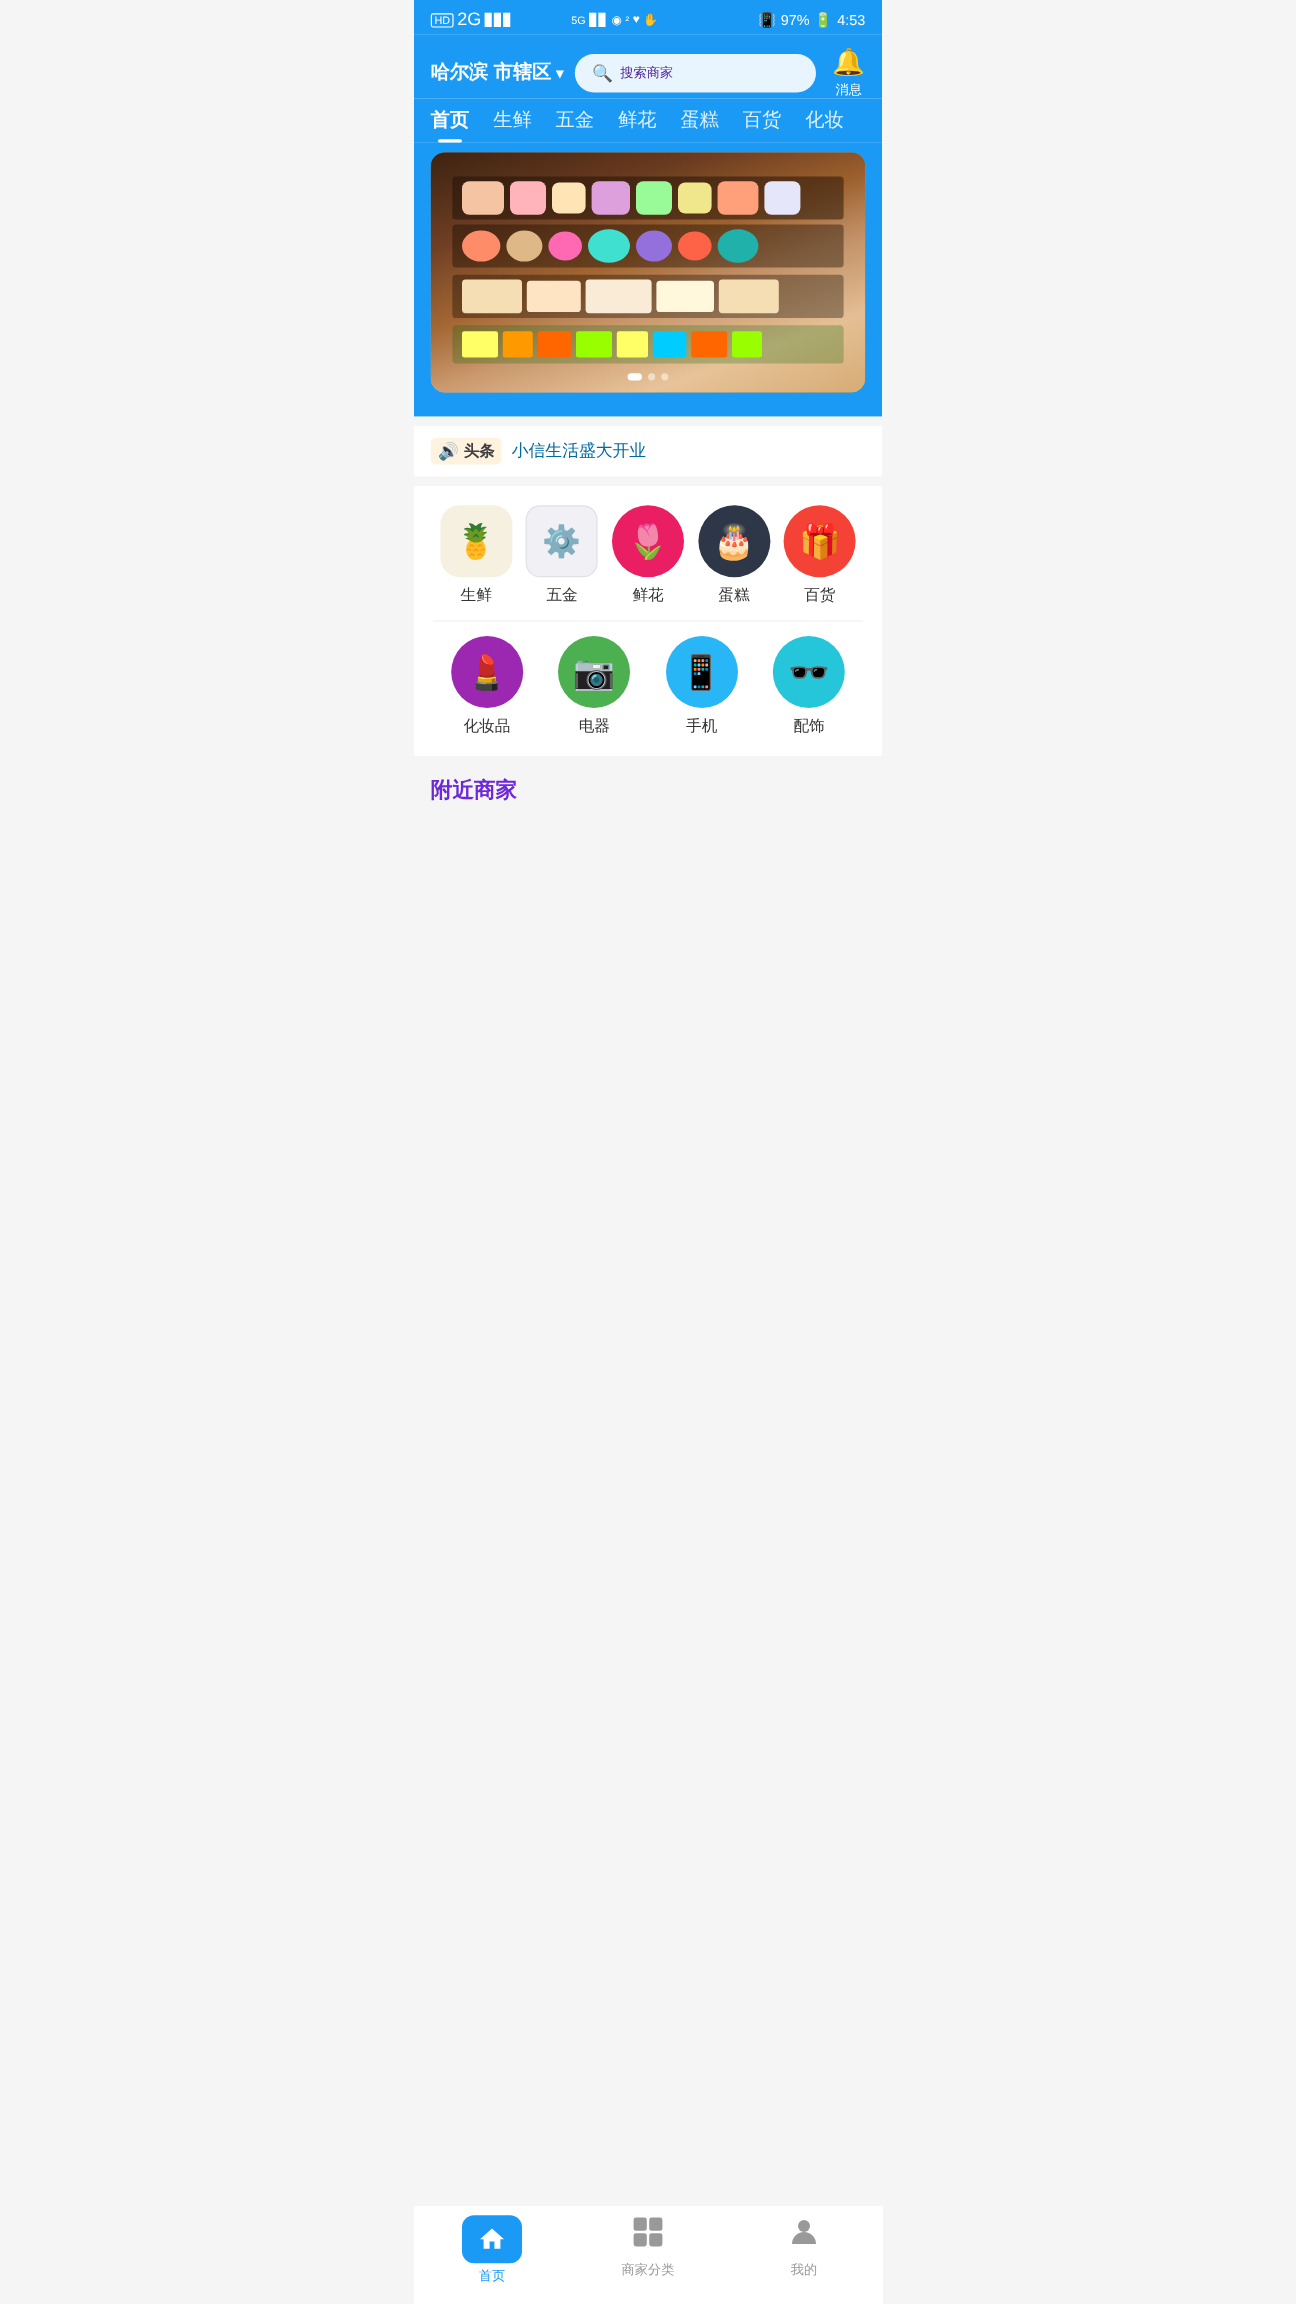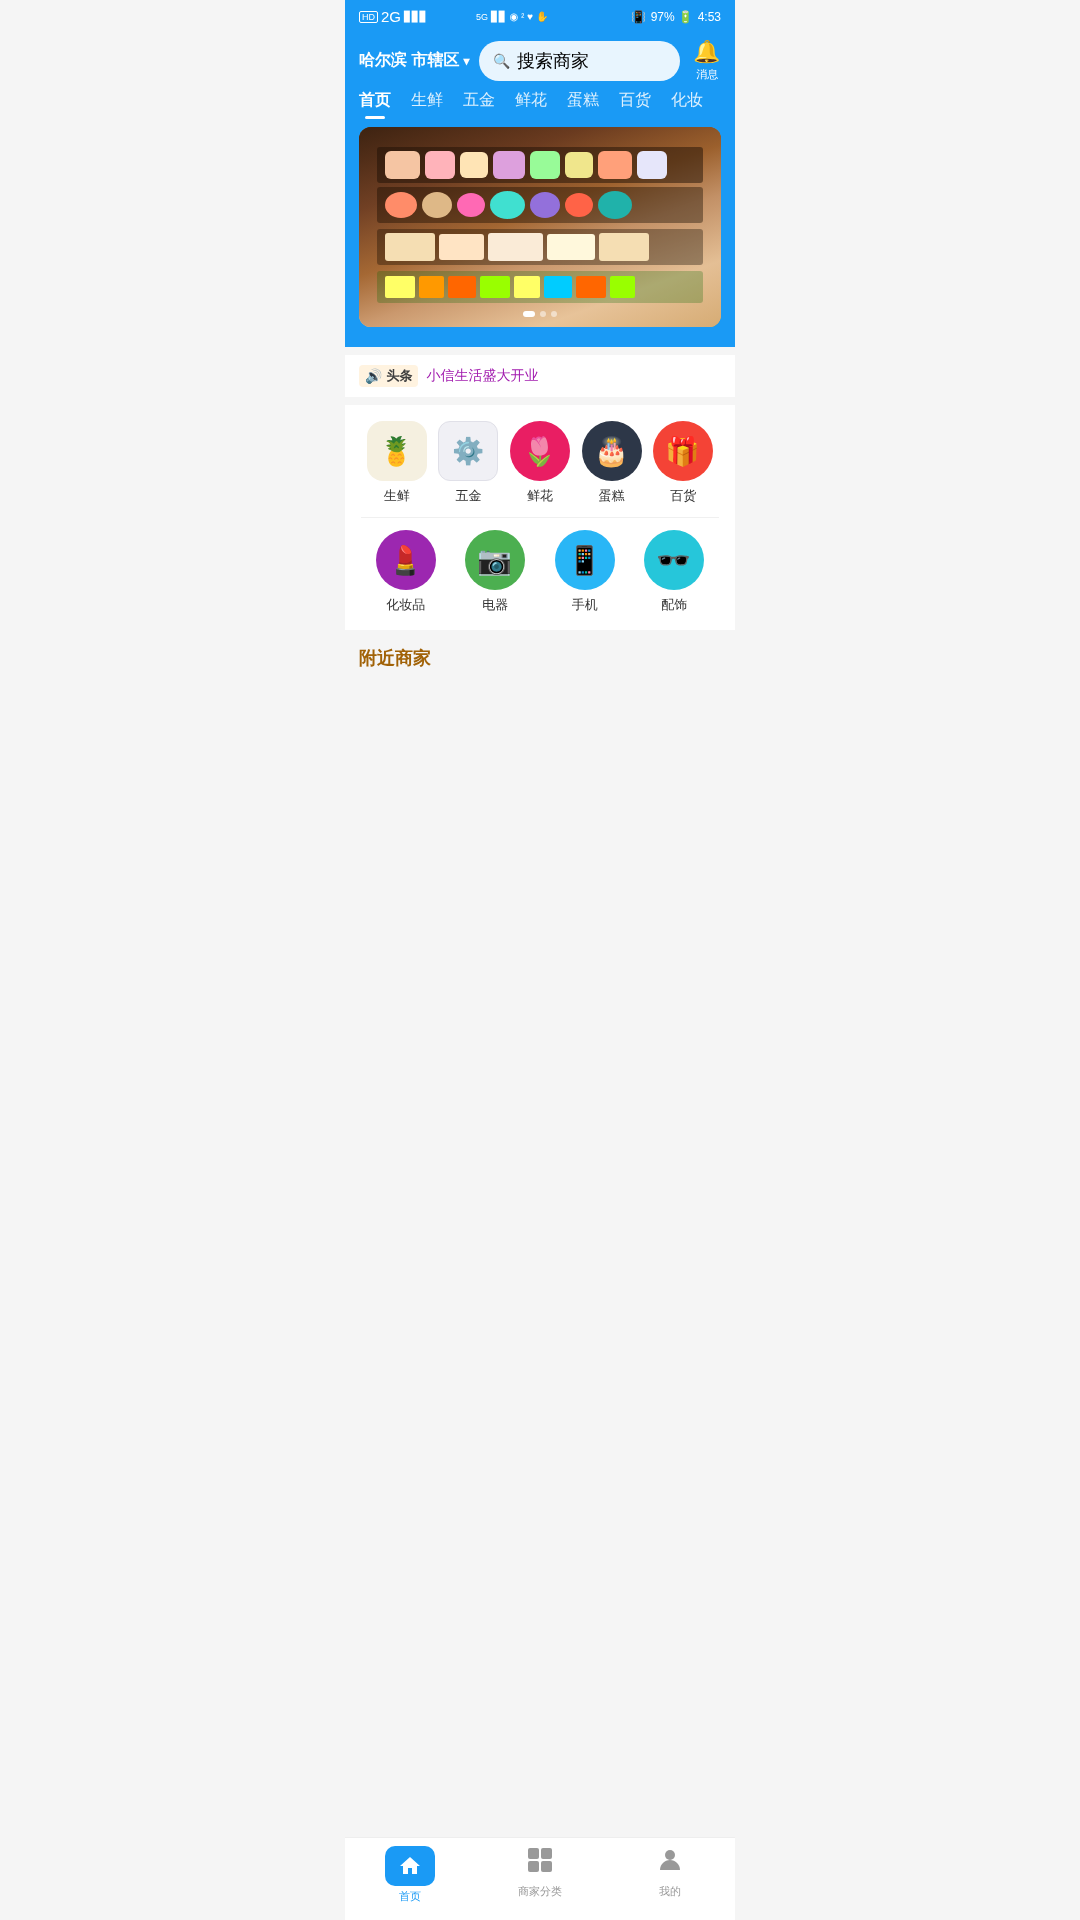--- a/index.html
+++ b/index.html
@@ -64,22 +64,22 @@
       padding: 8px 14px;
       display: flex;
       align-items: center;
       gap: 6px;
     }
     .search-icon-svg {
       color: #999;
       font-size: 14px;
     }
     .search-placeholder {
-      color: #000000;
-      font-size: 18px;
+      color: #4c1d95;
+      font-size: 11px;
     }
     .notification-btn {
       display: flex;
       flex-direction: column;
       align-items: center;
       color: white;
       font-size: 10px;
       gap: 2px;
       margin-left: 4px;
     }
@@ -185,21 +185,21 @@
       color: #ff6b35;
       font-size: 14px;
     }
     .news-badge-text {
       color: #404040;
       font-size: 13px;
       font-weight: 700;
     }
     .news-text {
       font-size: 14px;
-      color: #a21caf;
+      color: #0369a1;
       text-align: right;
     }
 
     
     .category-section {
       background: white;
       margin: 8px 0 0;
       padding: 16px;
     }
     .category-grid {
@@ -242,21 +242,21 @@
     .icon-accessories { background: #26c6da; border-radius: 50% !important; }
 
     
     .nearby-section {
       background: #f5f5f5;
       padding: 16px 14px 8px;
     }
     .nearby-title {
       font-size: 18px;
       font-weight: 700;
-      color: #a16207;
+      color: #6d28d9;
       margin-bottom: 12px;
     }
 
     
     .bottom-nav {
       position: fixed;
       bottom: 0;
       left: 50%;
       transform: translateX(-50%);
       width: 390px;

